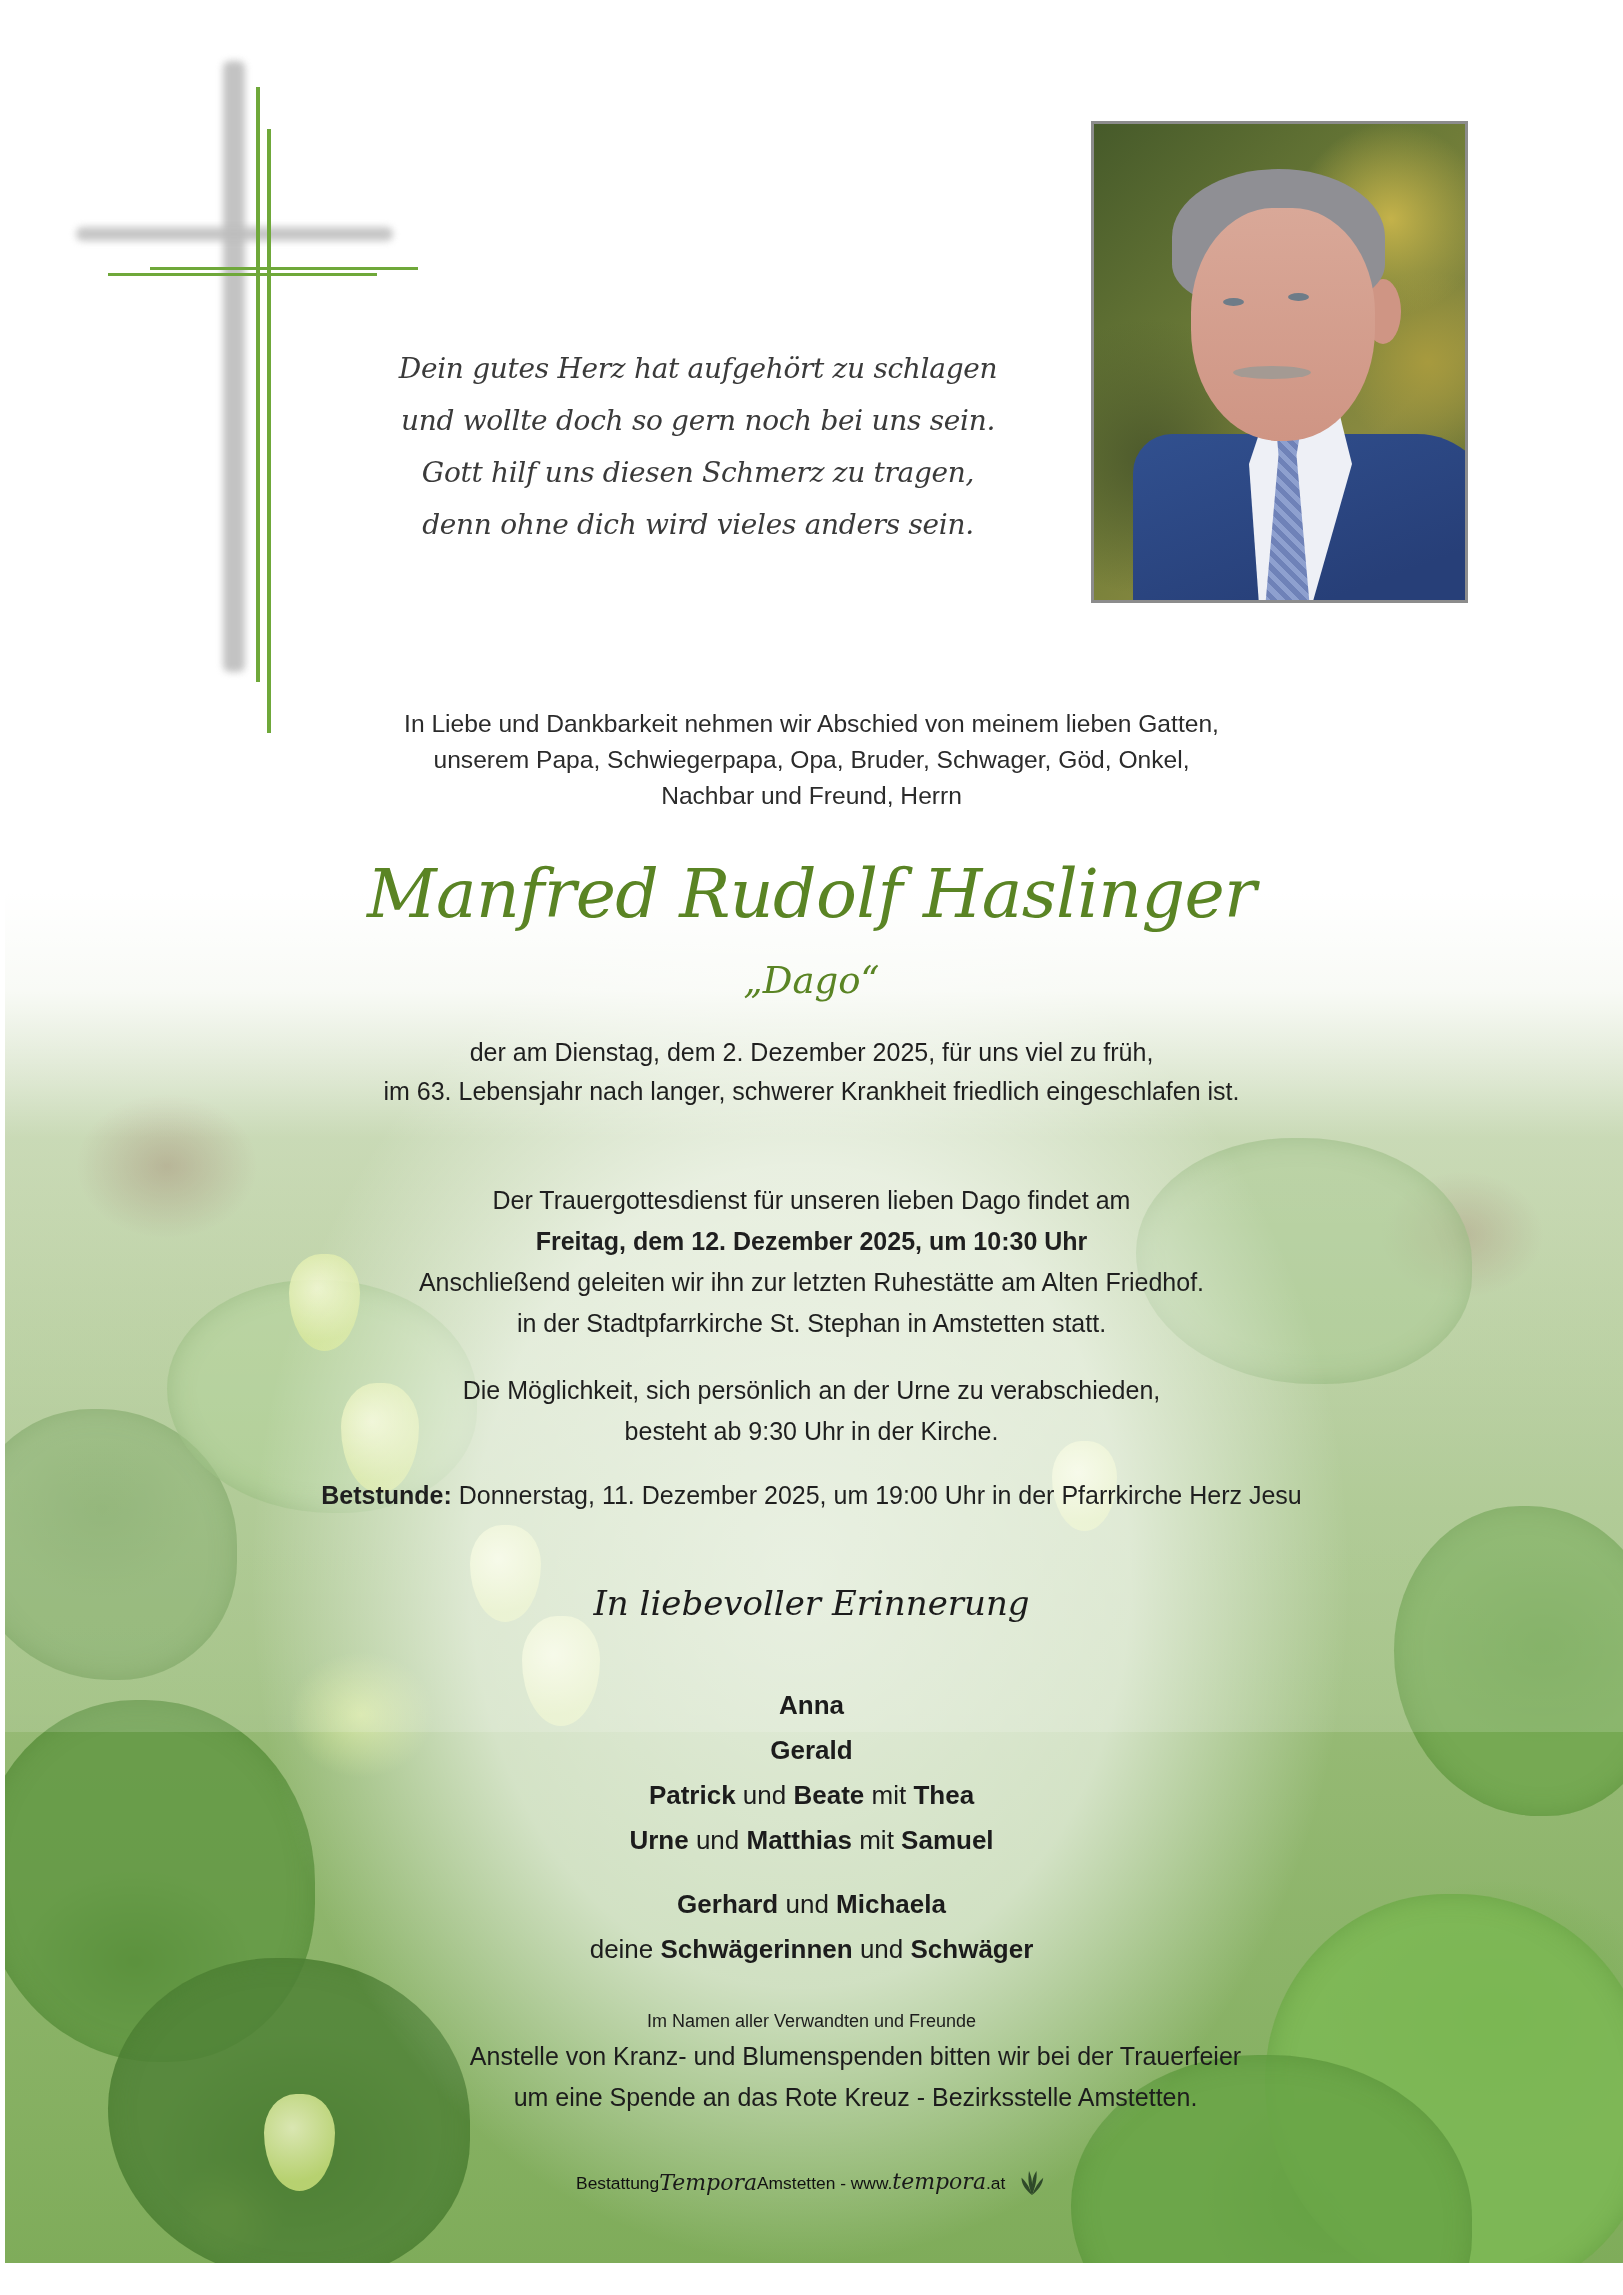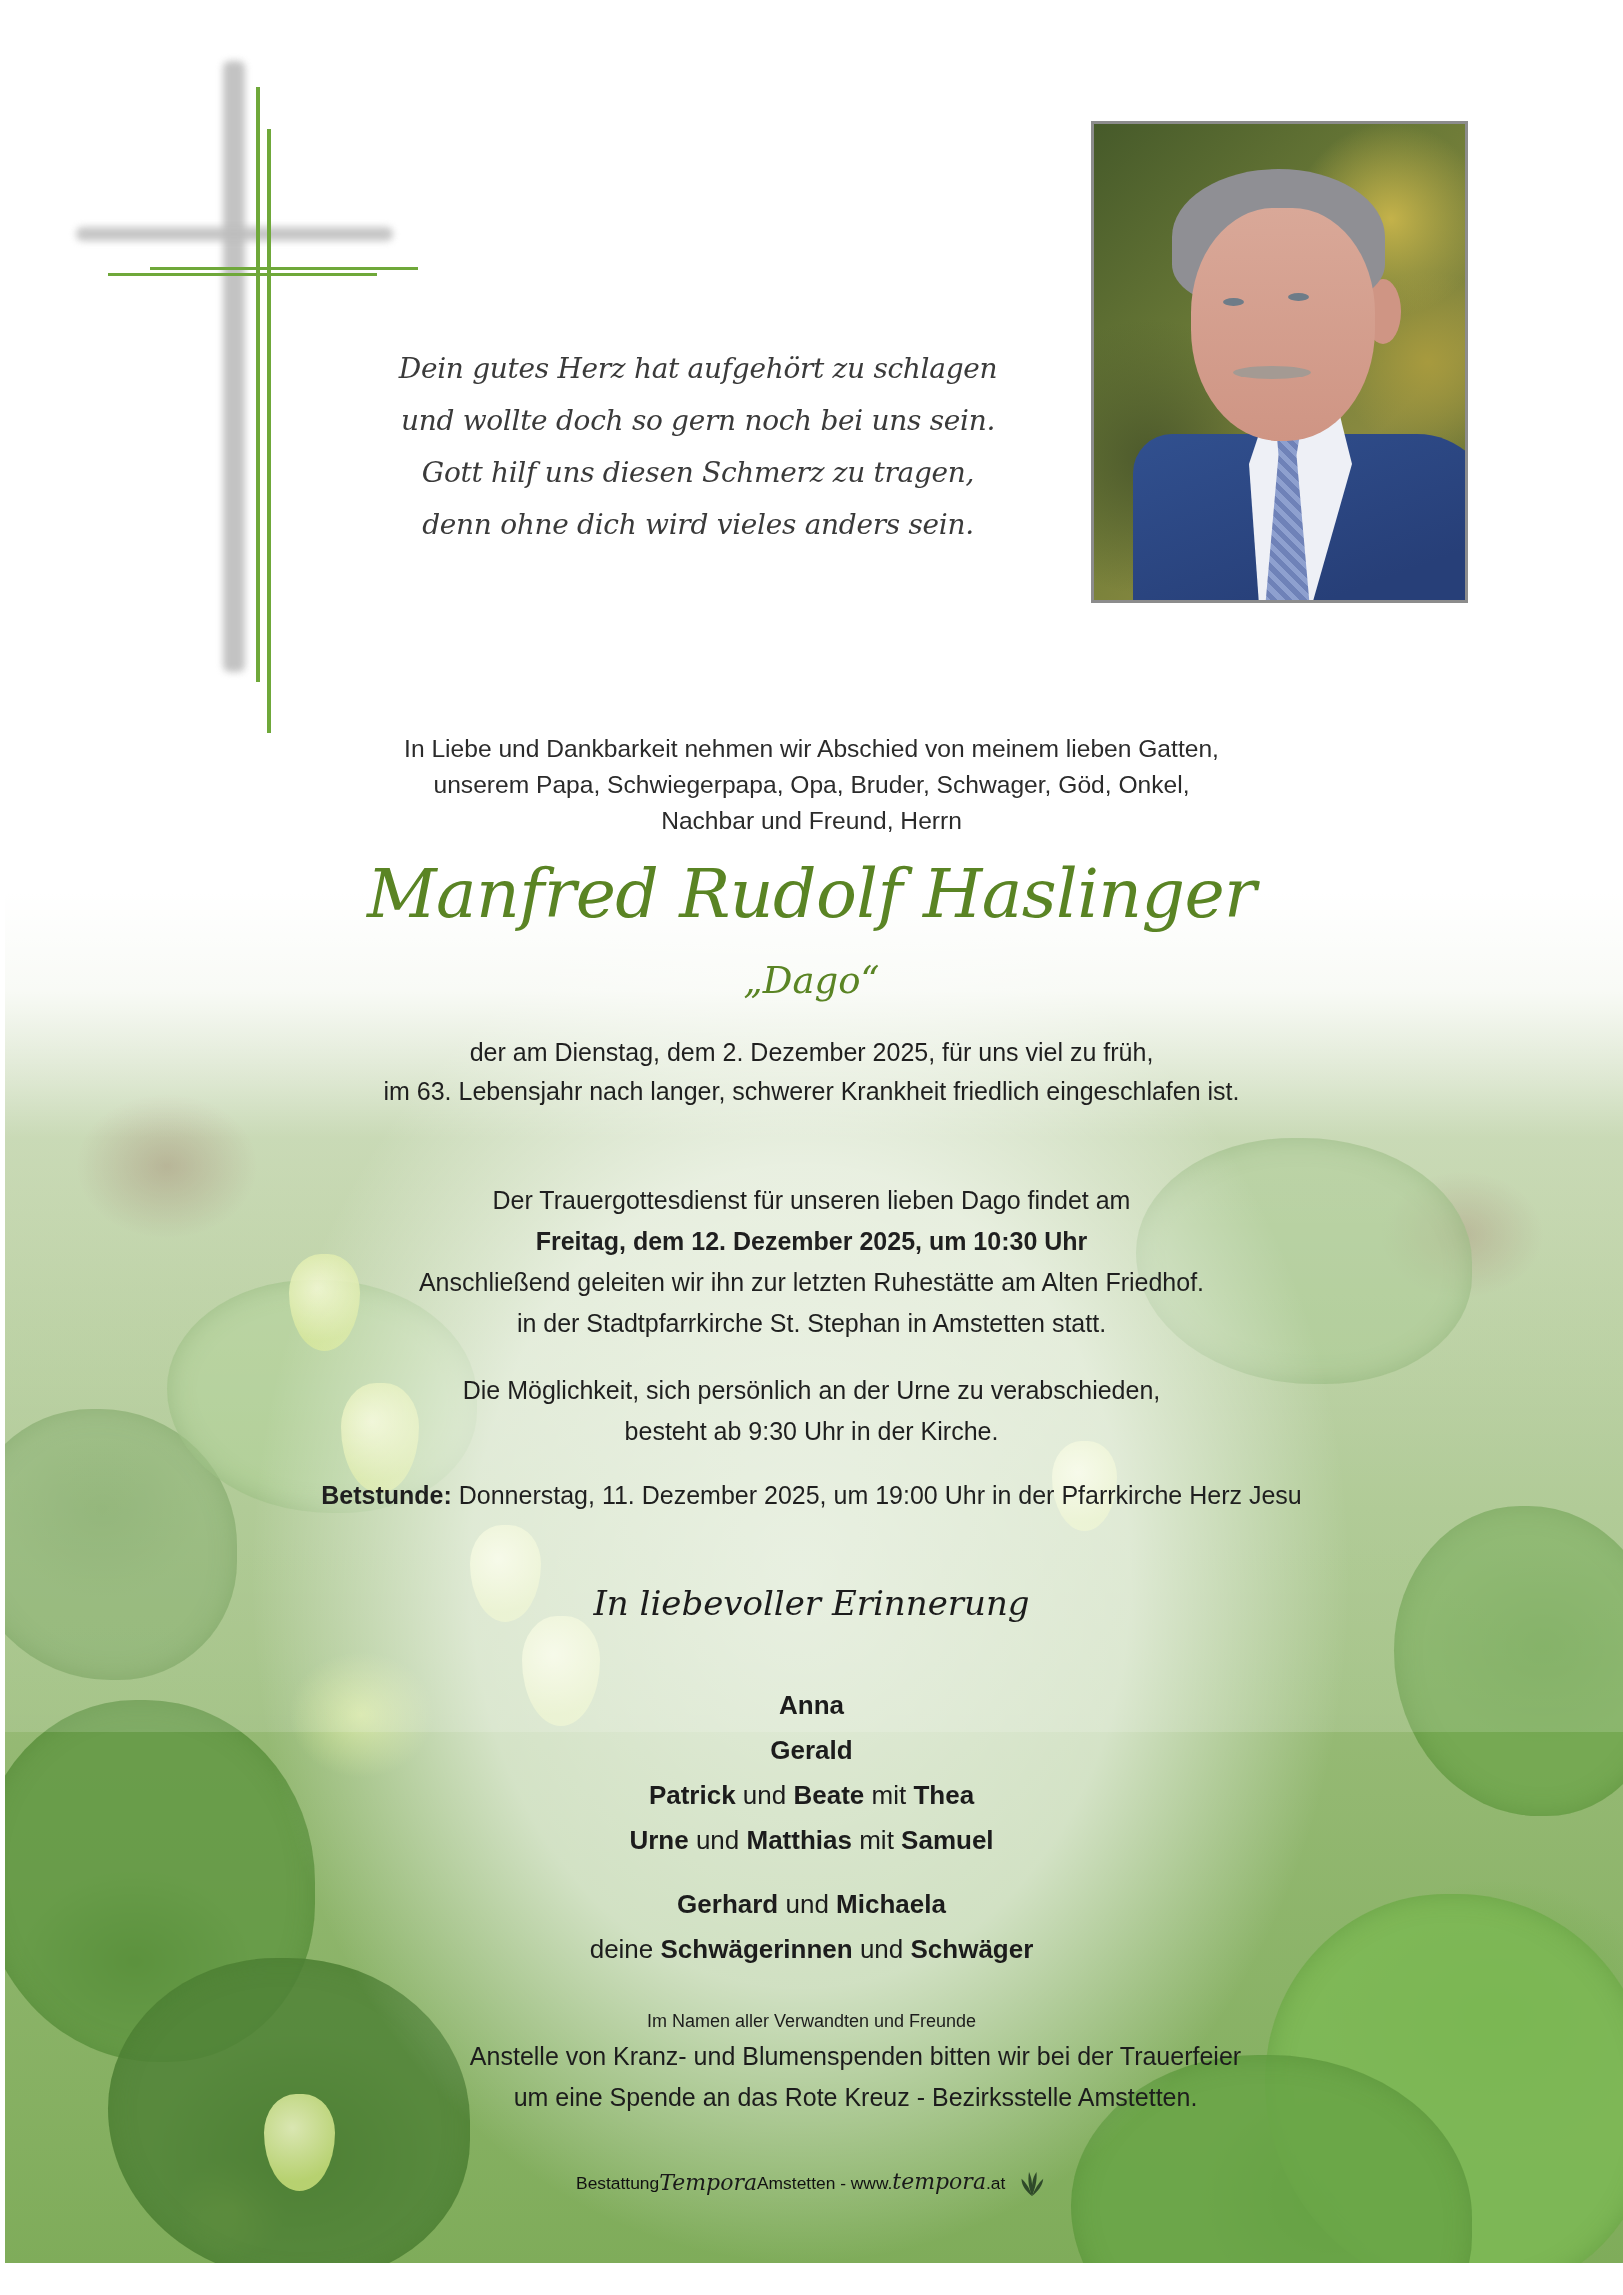--- a/index.html
+++ b/index.html
@@ -84,21 +84,21 @@
     .photo .eye { position: absolute; width: 20.7px; height: 7.8px; border-radius: 50%; background: #6e7c88; }
     .photo .eye.l { left: 129px; top: 174px; }
     .photo .eye.r { left: 194px; top: 169px; }
     .photo .stache { position: absolute; left: 139px; top: 242px; width: 78px; height: 13px; border-radius: 50%; background: #a49a93; }
     .photo .suit { position: absolute; left: 39px; top: 310px; width: 362px; height: 207px; border-radius: 39px 78px 0 0; background: linear-gradient(160deg, #31508f 0%, #273f78 70%); }
     .photo .shirt { position: absolute; left: 155px; top: 278px; width: 103px; height: 207px; background: #eef0f6; clip-path: polygon(20% 0, 85% 0, 100% 30%, 60% 100%, 10% 100%, 0 30%); }
     .photo .tie { position: absolute; left: 171px; top: 304px; width: 45px; height: 181px; background: repeating-linear-gradient(45deg, #6f82b8 0 5.2px, #8ea0cf 5.2px 10.3px); clip-path: polygon(25% 0, 80% 0, 70% 15%, 100% 100%, 0 100%, 30% 15%); }
 
     
     .block { position: absolute; left: 0; width: 1623px; text-align: center; }
-    .intro { top: 706px; font-size: 24.6px; line-height: 36px; color: #2b2b2b; margin-top: 25px; }
+    .intro { top: 706px; font-size: 24.6px; line-height: 36px; color: #2b2b2b; }
     .name {
       top: 852px; font-family: "DejaVu Serif", "Liberation Serif", serif; font-style: italic;
       font-size: 68px; line-height: 84px; color: #5a8424; letter-spacing: -0.6px;
     }
     .nickname {
       top: 955px; font-family: "DejaVu Serif", "Liberation Serif", serif; font-style: italic;
       font-size: 37px; line-height: 52px; color: #5a8424;
     }
     .death { top: 1033px; font-size: 25px; line-height: 39px; color: #1f1f1f; }
     .service { top: 1180px; font-size: 25px; line-height: 41px; color: #1f1f1f; }
@@ -111,21 +111,21 @@
       font-size: 34px; line-height: 52px; color: #1c1c1c;
     }
     .mourners { top: 1647px; font-size: 26px; line-height: 45px; color: #1c1c1c; margin-top: 36px; }
     .mourners .line { display: block; }
     .mourners .gap { height: 19.4px; }
     .mourners b { font-weight: bold; }
     .closing { top: 1953px; font-size: 18px; line-height: 41px; color: #1c1c1c; margin-top: 48px; }
     .donation { top: 2036px; font-size: 25px; line-height: 41px; color: #1c1c1c; padding-left: 44px; }
     .footer {
       top: 2166px; font-size: 17.4px; line-height: 32px; color: #111111;
-      display: flex; justify-content: center; align-items: flex-end; gap: 0;
+      display: flex; justify-content: center; align-items: center; gap: 0;
     }
     .footer .script {
       font-family: "DejaVu Serif", "Liberation Serif", serif; font-style: italic;
       font-size: 22px; color: #1a1a1a;
     }
     .footer .logo { width: 30px; height: 30px; margin-left: 11.6px; }
   </style>
 </head>
 <body>
 

